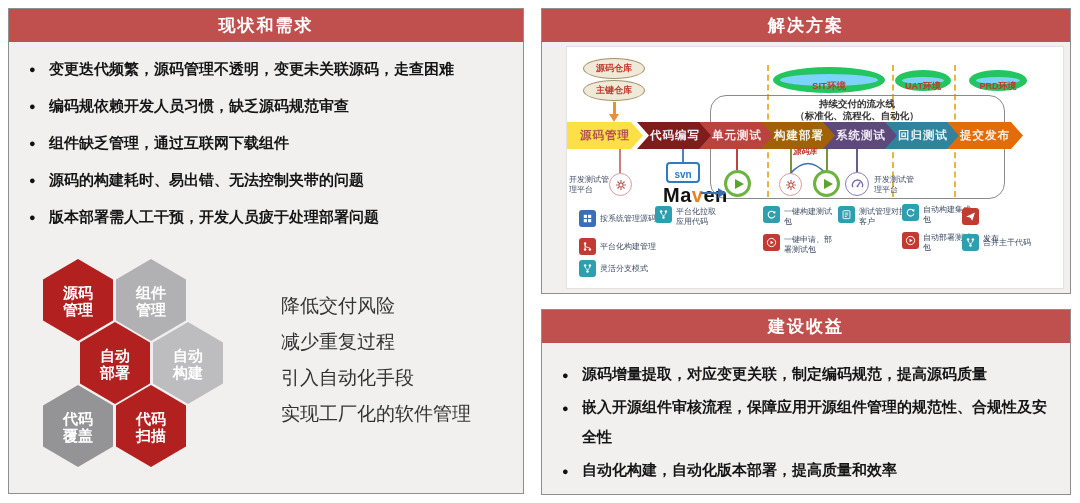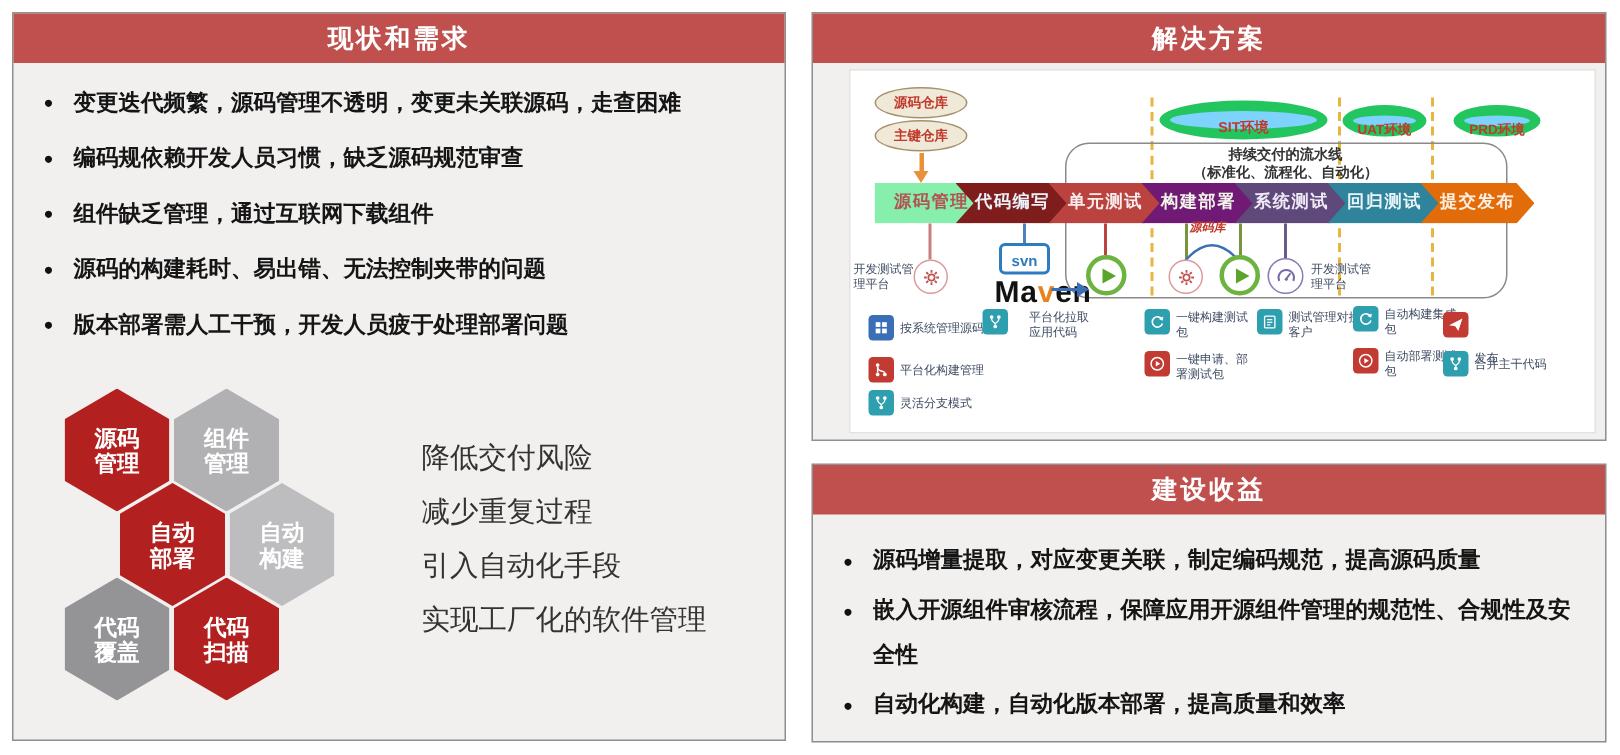--- a/index.html
+++ b/index.html
@@ -139,24 +139,24 @@
         <div class="oval env-oval" style="left:402px;top:23px;width:58px;height:21px;font-size:9px;line-height:19px;">
           <span>PRD环境</span>
         </div>
 
         <div class="pipe-box"></div>
         <div class="pipe-note">
           <div>持续交付的流水线</div>
           <div>（标准化、流程化、自动化）</div>
         </div>
 
-        <div class="stage-chip first" style="left: 16px; background-color: #86efac; color: rgb(178, 82, 82);"><span>源码管理</span></div>
+        <div class="stage-chip first" style="left: 0; background-color: #fde047; color: rgb(178, 82, 82);"><span>源码管理</span></div>
         <div class="stage-chip" style="left: 70px; background-color: #7f1d1d; color: rgb(234, 241, 248);"><span>代码编写</span></div>
         <div class="stage-chip" style="left: 132px; background-color: rgb(186, 67, 64); color: rgb(248, 236, 236);"><span>单元测试</span></div>
-        <div class="stage-chip" style="left: 194px; background-color: #701a75; color: rgb(242, 246, 232);"><span>构建部署</span></div>
+        <div class="stage-chip" style="left: 194px; background-color: #a16207; color: rgb(242, 246, 232);"><span>构建部署</span></div>
         <div class="stage-chip" style="left: 256px; background-color: rgb(95, 73, 122); color: rgb(239, 234, 246);"><span>系统测试</span></div>
         <div class="stage-chip" style="left: 318px; background-color: rgb(47, 132, 156); color: rgb(232, 244, 247);"><span>回归测试</span></div>
         <div class="stage-chip" style="left: 380px; background-color: rgb(227, 108, 10); color: rgb(253, 240, 226);"><span>提交发布</span></div>
 
         <div class="stem" style="left:52px;top:102px;height:24px;background:#c87f7f;"></div>
         <div class="stem" style="left:115px;top:102px;height:13px;background:#4f81bd;"></div>
         <div class="stem" style="left:169px;top:102px;height:21px;background:#bb4442;"></div>
         <div class="stem" style="left:223px;top:102px;height:24px;background:#78953e;"></div>
         <div class="stem" style="left:259px;top:102px;height:21px;background:#78953e;"></div>
         <div class="stem" style="left:289px;top:102px;height:23px;background:#6a5a8e;"></div>
@@ -219,21 +219,21 @@
         </div>
         <div class="feature" style="left:88px;top:159px;">
           <span class="fi" style="background-color: rgb(46, 159, 174);">
               <svg width="11" height="11" viewBox="0 0 16 16">
                 <circle cx="4.5" cy="3.5" r="1.8" fill="#fff"></circle>
                 <circle cx="11.5" cy="3.5" r="1.8" fill="#fff"></circle>
                 <circle cx="8" cy="12.5" r="1.8" fill="#fff"></circle>
                 <path d="M4.5 5.3C4.5 9 8 8 8 10.7M11.5 5.3C11.5 9 8 8 8 10.7" stroke="#fff" stroke-width="1.3" fill="none"></path>
               </svg>
             </span>
-          <span class="flabel" style="width:44px;margin-left:10px;">平台化拉取应用代码</span>
+          <span class="flabel" style="width:44px;">平台化拉取应用代码</span>
         </div>
         <div class="feature" style="left:196px;top:159px;">
           <span class="fi" style="background-color: rgb(46, 159, 174);">
               <svg width="11" height="11" viewBox="0 0 16 16">
                 <path d="M12.6 5.8A5 5 0 1 0 13 9.6" fill="none" stroke="#fff" stroke-width="1.6"></path>
                 <path d="M13.9 2.8L13.3 7L9.6 5.3Z" fill="#fff"></path>
               </svg>
             </span>
           <span class="flabel" style="width:52px;">一键构建测试包</span>
         </div>

